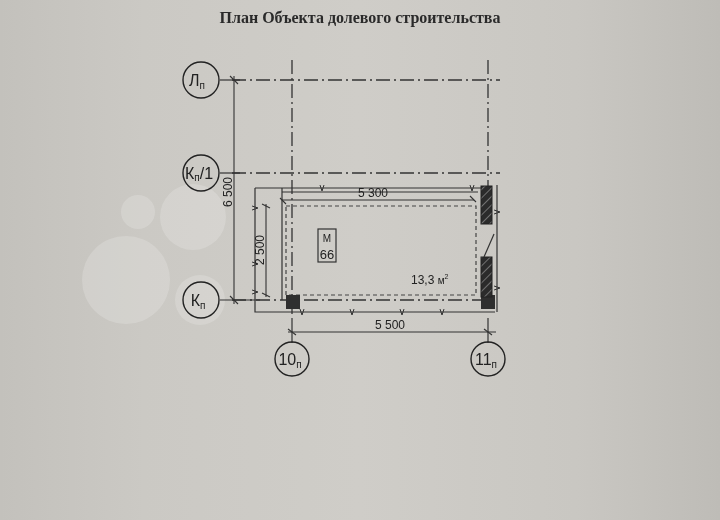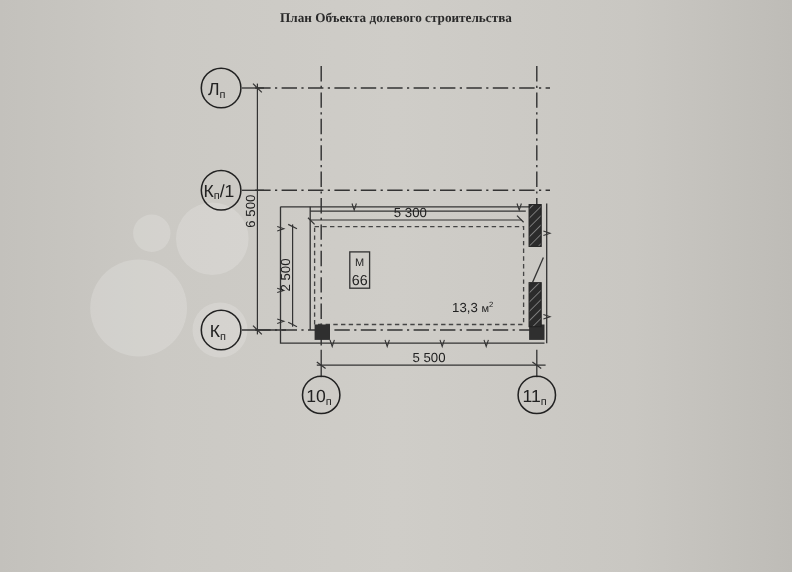--- a/index.html
+++ b/index.html
@@ -4,21 +4,21 @@
   <style>
     html, body { margin: 0; padding: 0; }
     body {
       width: 720px; height: 520px; overflow: hidden;
       background: linear-gradient(90deg, #c3c1bc 0%, #cbc9c4 20%, #cfcdc8 50%, #c9c7c2 80%, #bebcb7 100%);
       position: relative;
       font-family: "Liberation Sans", sans-serif;
     }
     .page-title {
       position: absolute; left: 0; top: 9px; width: 720px; text-align: center;
-      font-family: "Liberation Serif", serif; font-weight: bold; font-size: 12px;
+      font-family: "Liberation Serif", serif; font-weight: bold; font-size: 16px;
       color: #2a2a2a;
     }
     svg.plan { position: absolute; left: 0; top: 0; }
     .axis-text { font-family: "Liberation Sans", sans-serif; font-size: 16px; fill: #222; }
     .axis-sub { font-size: 10px; }
     .dim-text { font-family: "Liberation Sans", sans-serif; font-size: 12px; fill: #222; }
     .area-text { font-family: "Liberation Sans", sans-serif; font-size: 12px; fill: #222; }
     .tag-text { font-family: "Liberation Sans", sans-serif; fill: #222; }
     .wm { fill: #ffffff; opacity: 0.18; }
   </style>

